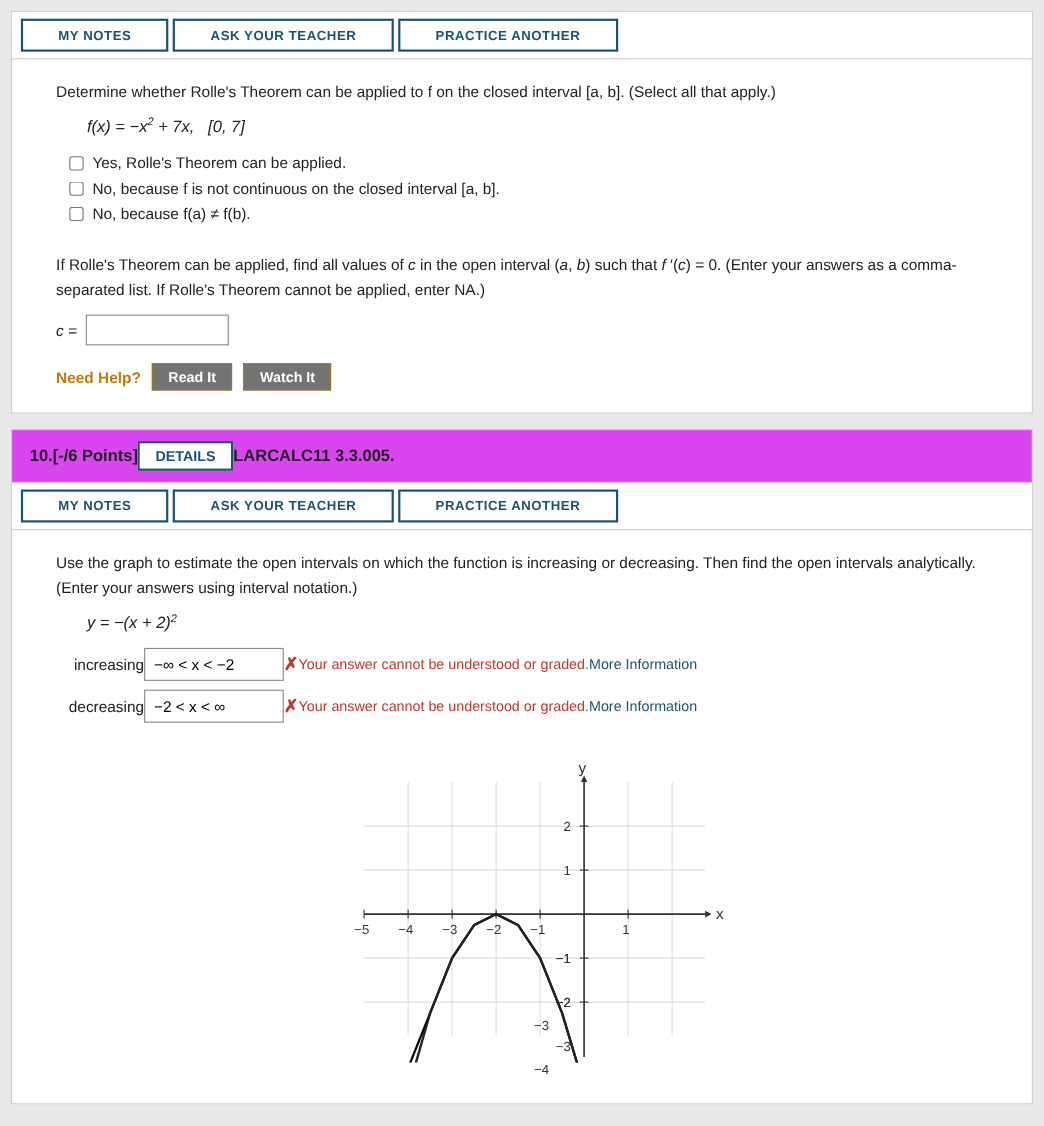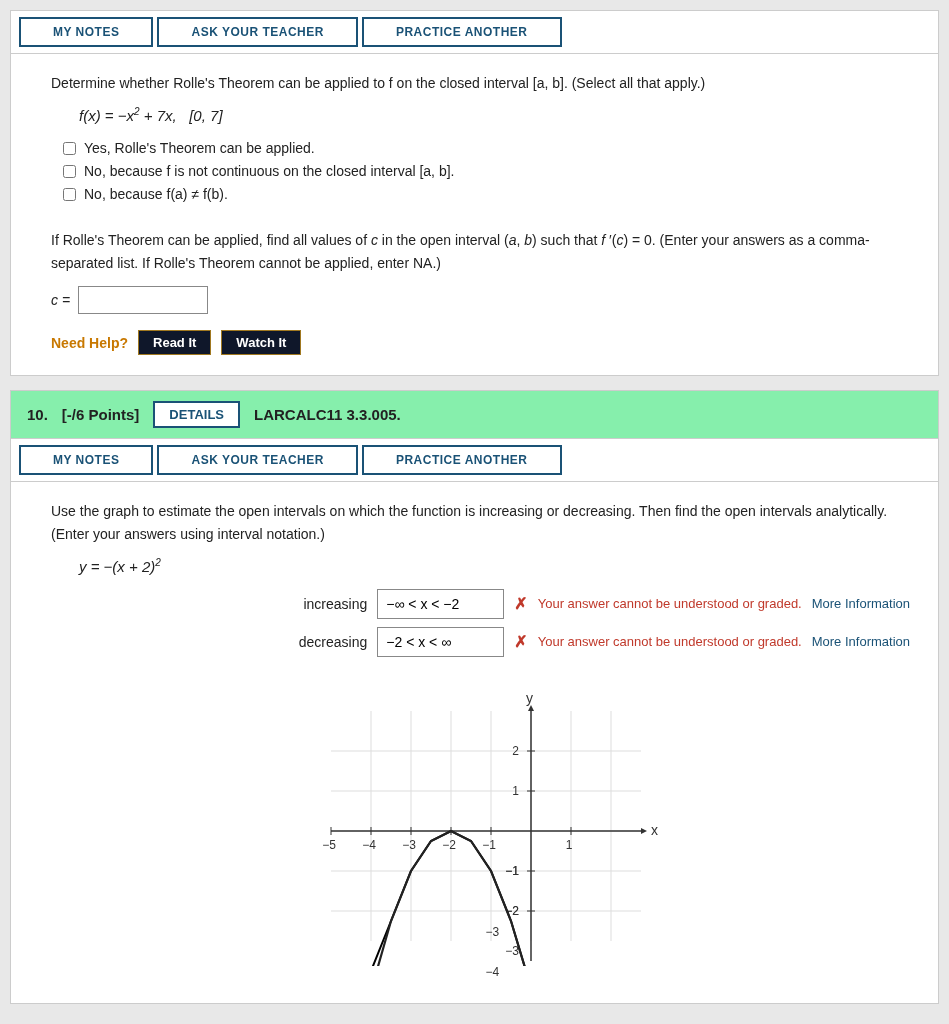--- a/index.html
+++ b/index.html
@@ -96,35 +96,34 @@
       margin-top: 8px;
     }
 
     .need-help-label {
       color: #c87800;
       font-weight: bold;
       font-size: 14px;
     }
 
     .help-btn {
-      background: #0f172a;
+      background: #737373;
       border: 1px solid #a07820;
       color: #fff;
       font-size: 13px;
       font-weight: bold;
       padding: 4px 14px;
       cursor: pointer;
     }
 
     
     .problem-header {
       display: flex;
       align-items: center;
-      gap: 14px;
-      background: #86efac;
+      background: #d946ef;
       padding: 10px 16px;
       border-bottom: 1px solid #ccc;
     }
 
     .problem-number {
       font-size: 15px;
       font-weight: bold;
     }
 
     .details-btn {
@@ -138,23 +137,21 @@
     }
 
     .problem-id {
       font-size: 15px;
       font-weight: bold;
     }
 
     .interval-row {
       display: flex;
       align-items: center;
-      gap: 10px;
       margin: 8px 0;
-      justify-content: flex-end;
     }
 
     .interval-label {
       width: 80px;
       font-size: 14px;
       text-align: right;
     }
 
     .interval-input {
       border: 1px solid #888;

